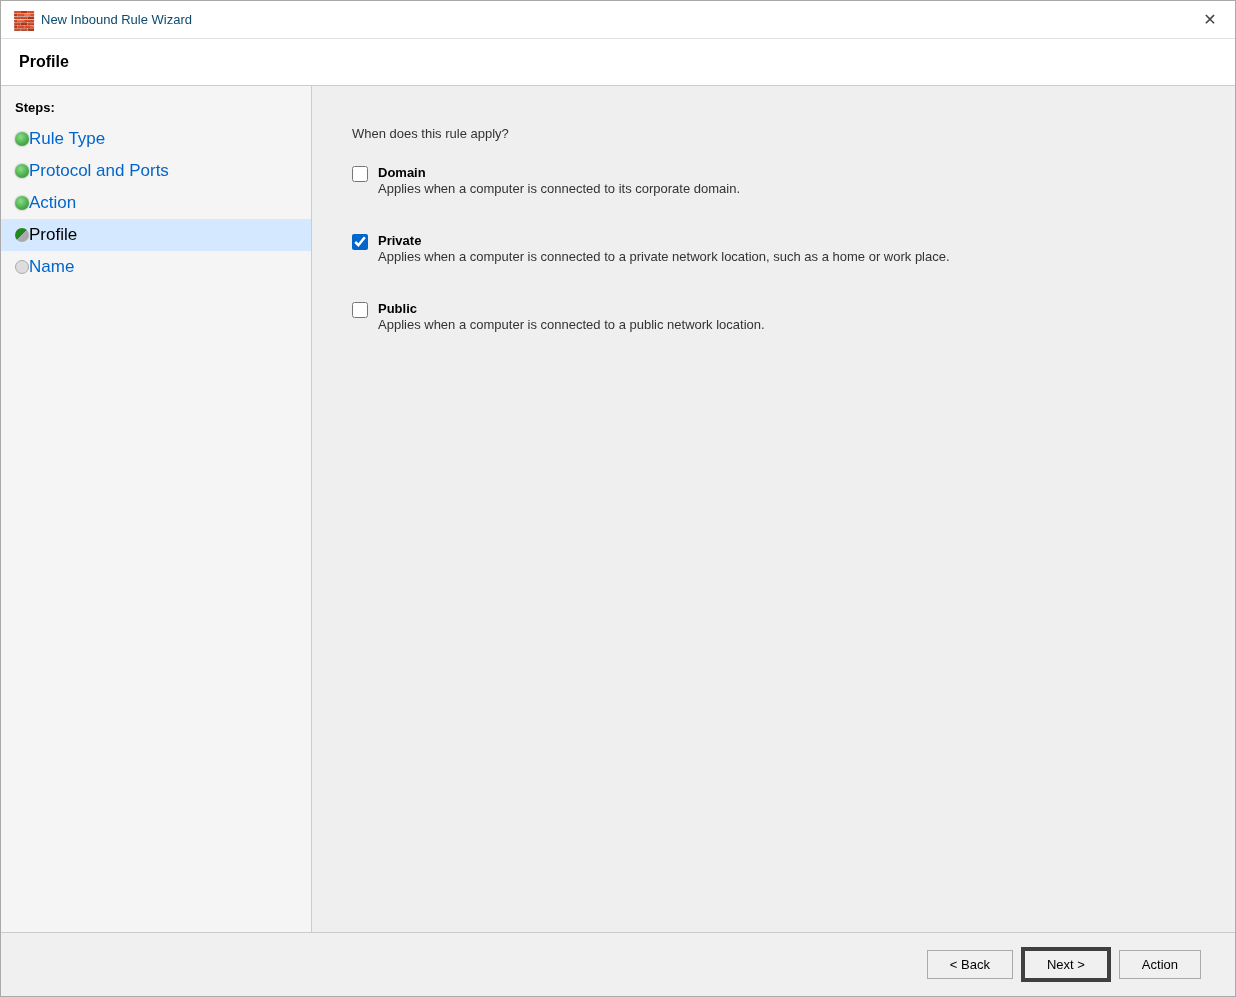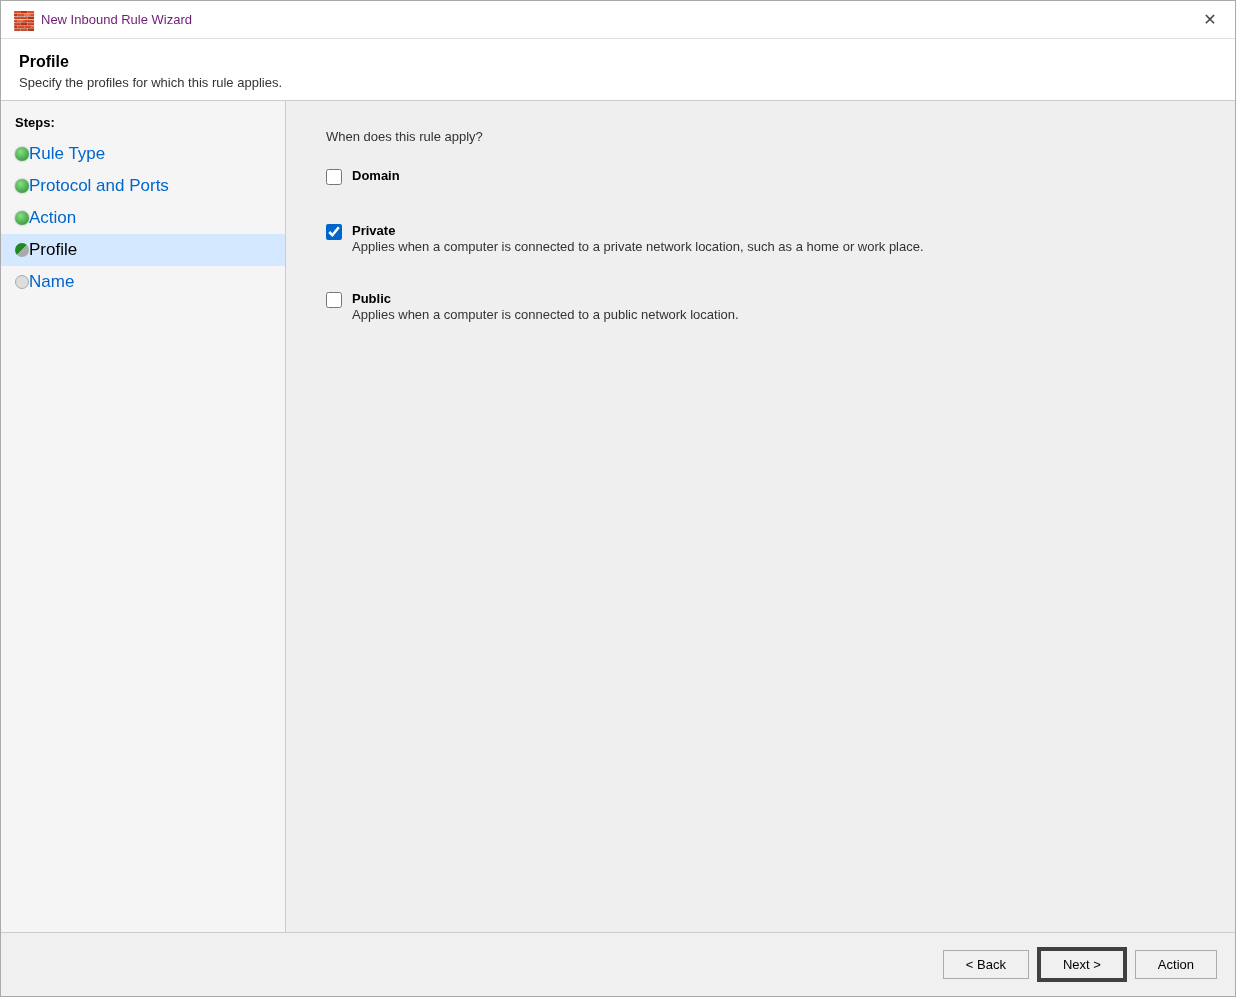--- a/index.html
+++ b/index.html
@@ -37,21 +37,21 @@
       align-items: center;
       gap: 8px;
     }
     .title-icon {
       width: 20px;
       height: 20px;
       font-size: 18px;
     }
     .title-text {
       font-size: 13px;
-      color: #701a75;
+      color: #0c4a6e;
     }
     .close-btn {
       width: 26px;
       height: 26px;
       display: flex;
       align-items: center;
       justify-content: center;
       cursor: pointer;
       font-size: 16px;
       color: #444;
@@ -73,21 +73,21 @@
     .header-subtitle {
       font-size: 13px;
       color: #333;
     }
     .main-content {
       display: flex;
       flex: 1;
       overflow: hidden;
     }
     .sidebar {
-      width: 285px;
+      width: 311px;
       background: #f5f5f5;
       border-right: 1px solid #cccccc;
       padding: 14px 0;
       flex-shrink: 0;
     }
     .steps-label {
       font-weight: bold;
       font-size: 13px;
       padding: 0 14px 8px 14px;
       color: #000;
@@ -127,21 +127,21 @@
     }
     .step-label {
       color: #0066cc;
     }
     .step-item.active .step-label {
       color: #000;
     }
     .content-area {
       flex: 1;
       background: #efefef;
-      padding: 28px 40px;
+      padding: 40px 40px;
       overflow-y: auto;
     }
     .question-text {
       font-size: 13px;
       color: #333;
       margin-bottom: 24px;
     }
     .option-group {
       display: flex;
       flex-direction: column;
@@ -172,21 +172,21 @@
     }
     .option-desc {
       font-size: 13px;
       color: #333;
       line-height: 1.4;
     }
     .footer {
       display: flex;
       justify-content: flex-end;
       align-items: center;
-      padding: 14px 18px;
+      padding: 14px 34px;
       background: #f0f0f0;
       border-top: 1px solid #cccccc;
       gap: 8px;
       flex-shrink: 0;
     }
     .btn {
       padding: 6px 22px;
       font-size: 13px;
       cursor: pointer;
       border: 1px solid #aaaaaa;
@@ -208,21 +208,20 @@
   <div class="title-bar">
     <div class="title-bar-left">
       <span class="title-icon">🧱</span>
       <span class="title-text">New Inbound Rule Wizard</span>
     </div>
     <button class="close-btn">✕</button>
   </div>
 
   <div class="header-section">
     <div class="header-title">Profile</div>
-    <div class="header-subtitle">Specify the profiles for which this rule applies.</div>
   </div>
 
   <div class="main-content">
 
     <div class="sidebar">
       <div class="steps-label">Steps:</div>
 
       <div class="step-item">
         <div class="step-dot dot-green"></div>
         <span class="step-label">Rule Type</span>
@@ -253,20 +252,21 @@
       <div class="question-text">When does this rule apply?</div>
 
       <div class="option-group">
 
         <div class="option-item">
           <div class="checkbox-container">
             <input type="checkbox" id="cb-domain" style="">
           </div>
           <div class="option-content">
             <label class="option-title" for="cb-domain">Domain</label>
+            <div class="option-desc">Applies when a computer is connected to its corporate domain.</div>
           </div>
         </div>
 
         <div class="option-item">
           <div class="checkbox-container">
             <input type="checkbox" id="cb-private" checked="" style="">
           </div>
           <div class="option-content">
             <label class="option-title" for="cb-private">Private</label>
             <div class="option-desc">Applies when a computer is connected to a private network location, such as a home or work place.</div>

